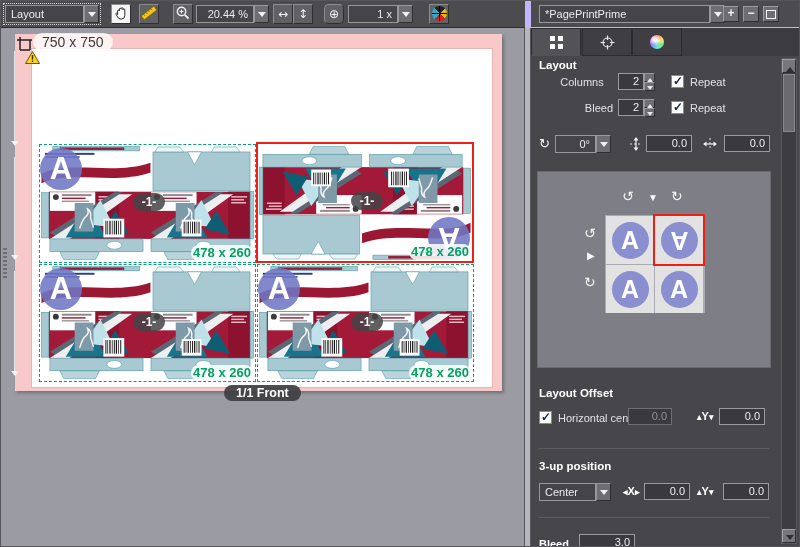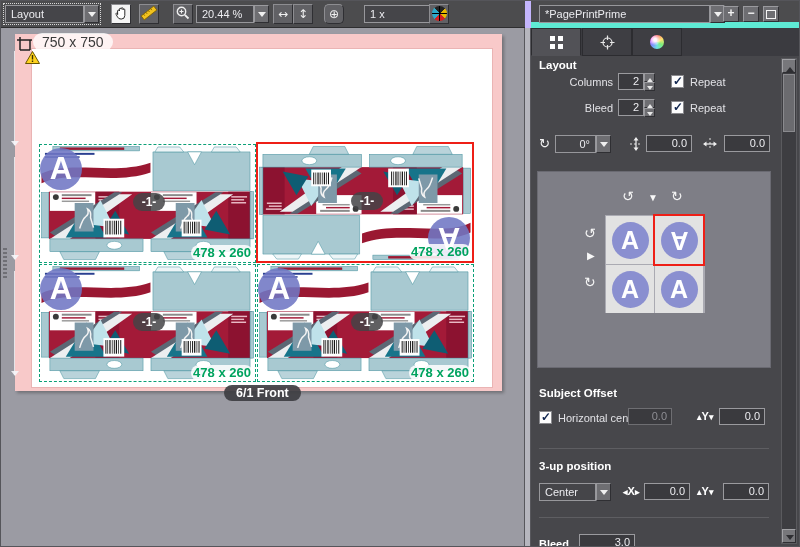--- a/index.html
+++ b/index.html
@@ -11,28 +11,28 @@
   
   #toolbar { position:absolute; left:0; top:0; width:524px; height:27px;
              background:#4c4c4e; border-bottom:1px solid #2e2e30; }
   .tbtn { position:absolute; top:3px; width:20px; height:20px; background:#616165;
           border:1px solid; border-color:#8d8d91 #2f2f33 #2f2f33 #8d8d91;
           color:#f2f2f2; font-size:12px; line-height:18px; text-align:center; }
   .tbtn.active { background:#f4f4f4; color:#222; }
   .combo { position:absolute; display:flex; height:18px; }
   .combo .field { background:#454549; border:1px solid #97979b; color:#ececf0;
                   font-size:11px; line-height:16px; padding:0 5px; flex:1; white-space:nowrap; overflow:hidden; }
-  .combo .field.center { text-align:left; }
+  .combo .field.center { text-align:right; }
   .combo .cbtn { width:15px; background:#6e6e72; border:1px solid;
                  border-color:#9a9a9e #2f2f33 #2f2f33 #9a9a9e; position:relative; }
   .combo .cbtn::after { content:""; position:absolute; left:3px; top:6px;
                  border:4px solid transparent; border-top:5px solid #f0f0f0; }
   #layout-combo { left:4px; top:4px; width:94px; outline:1px dotted #d8d8d8; outline-offset:1px; }
   #zoom-combo   { left:195px; top:4px; width:73px; }
-  #scale-combo  { left:347px; top:4px; width:82px;margin-left:16px; }
+  #scale-combo  { left:347px; top:4px; width:65px; }
   .icon-svg { display:block; margin:auto; }
   #reg-color-btn span { display:block; width:15px; height:15px; margin:1px auto; border-radius:50%;
       background:
         linear-gradient(#000,#000) 50% 0/1px 100% no-repeat,
         linear-gradient(#000,#000) 0 50%/100% 1px no-repeat,
         conic-gradient(from 45deg,#e9b800 0 25%,#d42222 0 50%,#2cabc9 0 75%,#232323 0 100%); }
 
   
   #canvas { position:absolute; left:0; top:27px; width:523px; height:520px; background:#9b9ba3; }
   #page { position:absolute; left:14px; top:6px; width:487px; height:357px;
@@ -67,21 +67,21 @@
   #front-pill { position:absolute; left:223px; top:357px; padding:1px 12px; border-radius:9px;
                 background:rgba(62,62,66,.92); color:#fff; font-size:12.5px; font-weight:bold; }
 
   
   #splitter { position:absolute; left:523px; top:27px; width:7px; height:520px;
               background:#b6b6be; border-left:1px solid #57575c; border-right:1px solid #57575c; }
 
   
   #panel { position:absolute; left:530px; top:0; width:270px; height:547px; background:#47474b; }
   #panel-head { position:absolute; left:0; top:0; width:270px; height:27px;
-                background:#4c4c4e; border-bottom:6px solid #5eead4; }
+                background:#4c4c4e; border-bottom:1px solid #5eead4; }
   #profile-combo { left:8px; top:4px; width:186px; }
   .winbtn { position:absolute; top:5px; width:16px; height:16px; background:#6e6e72;
             border:1px solid; border-color:#9a9a9e #2f2f33 #2f2f33 #9a9a9e;
             color:#f4f4f4; font-size:12px; line-height:13px; text-align:center; font-weight:bold; }
   #max-btn::after { content:""; display:block; width:8px; height:7px; margin:3px auto;
                     border:1.5px solid #f4f4f4; }
   #tabs { position:absolute; left:0; top:27px; width:270px; height:28px; background:#3b3b40; }
   .tab { position:absolute; top:0; height:28px; width:50px; background:#3e3e43;
          border:1px solid #2c2c30; display:flex; align-items:center; justify-content:center; }
   .tab.active { background:#525257; border-bottom:1px solid #525257; }
@@ -318,21 +318,21 @@
       <svg class="art" viewBox="0 0 434 238" preserveAspectRatio="none">
           <use href="#pkg-art"></use>
         </svg>
       <div class="a-badge">
           <span>A</span>
         </div>
       <div class="copy-pill">-1-</div>
       <div class="size-pill">478 x 260</div>
     </div>
 
-    <div id="front-pill">6/1 Front</div>
+    <div id="front-pill">1/1 Front</div>
   </div>
 
   <div id="splitter"></div>
 
   <div id="panel">
     <div id="panel-head">
       <div id="profile-combo" class="combo">
         <div class="field">*PagePrintPrime</div>
         <div class="cbtn"></div>
       </div>
@@ -351,21 +351,21 @@
           <path d="M7.5,0.5 V5 M7.5,10 V14.5 M0.5,7.5 H5 M10,7.5 H14.5" stroke="#e8e8e8" stroke-width="1.2"></path>
         </svg>
       </div>
       <div class="tab" style="left:101px">
           <span id="colorball-ico"></span>
         </div>
     </div>
 
     <div class="hdr" style="left:8px;top:58px">Layout</div>
 
-    <div class="lbl" style="left:20px;top:75px;width:62px;text-align:right">Columns</div>
+    <div class="lbl" style="left:20px;top:75px;width:62px;text-align:center">Columns</div>
     <div class="nfield" style="left:87px;top:72px;width:26px">2</div>
     <div class="spin" style="left:113px;top:72px">
         <b class="up"></b>
         <b class="dn"></b>
       </div>
     <div class="checkbox checked" style="left:140px;top:74px"></div>
     <div class="lbl" style="left:159px;top:75px">Repeat</div>
 
     <div class="lbl" style="left:20px;top:101px;width:62px;text-align:right">Bleed</div>
     <div class="nfield" style="left:87px;top:98px;width:26px">2</div>
@@ -410,21 +410,21 @@
           </div>
         <div class="pv-cell">
             <div class="pv-circle">A</div>
           </div>
         <div class="pv-cell">
             <div class="pv-circle">A</div>
           </div>
       </div>
     </div>
 
-    <div class="hdr" style="left:8px;top:386px">Subject Offset</div>
+    <div class="hdr" style="left:8px;top:386px">Layout Offset</div>
     <div class="checkbox checked" style="left:8px;top:410px"></div>
     <div class="lbl" style="left:27px;top:411px">Horizontal center</div>
     <div class="nfield disabled" style="left:97px;top:407px;width:44px">0.0</div>
     <div class="axis" style="left:166px;top:409px"><span class="arr-u"></span><span>Y</span><span class="arr-d"></span></div>
     <div class="nfield" style="left:188px;top:407px;width:46px">0.0</div>
 
     <div class="divider" style="top:447px"></div>
 
     <div class="hdr" style="left:8px;top:459px">3-up position</div>
     <div class="combo" style="left:8px;top:482px;width:72px">

